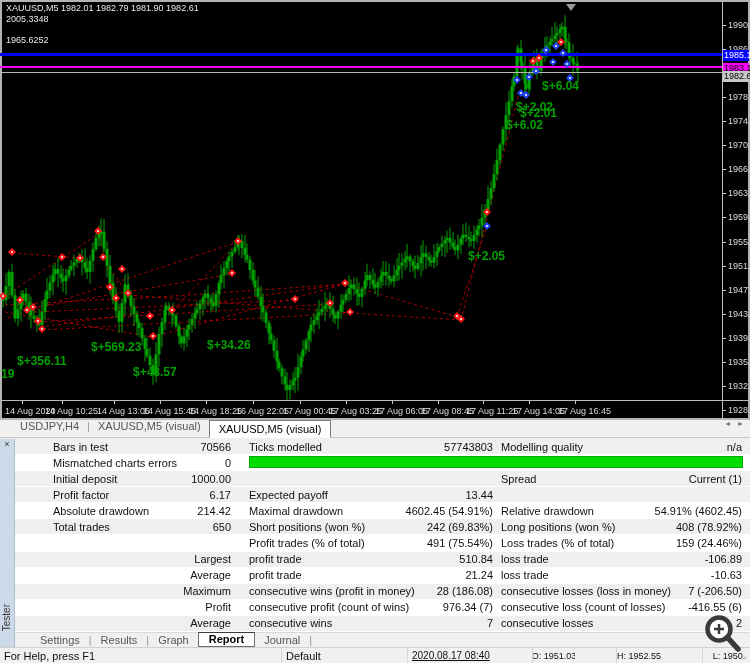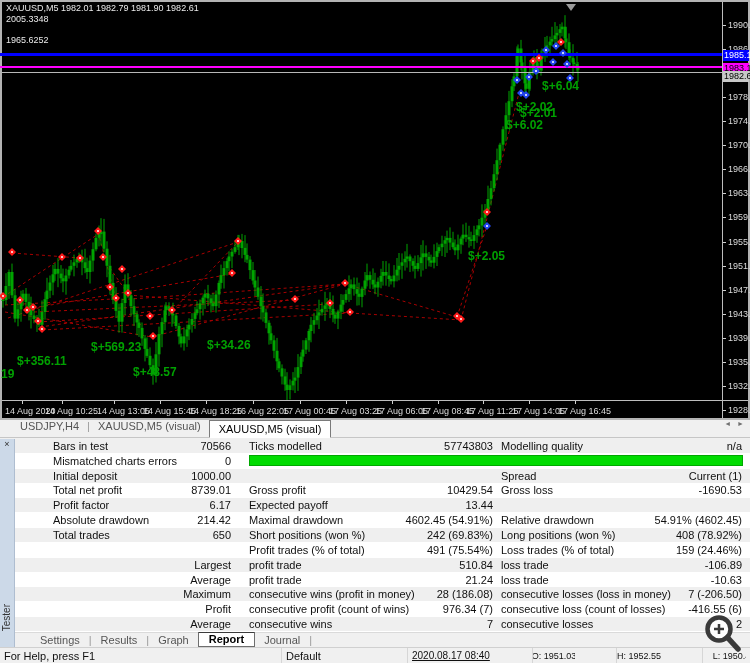--- a/index.html
+++ b/index.html
@@ -725,28 +725,20 @@
           <div class="greenbar"></div>
           <span class="c c1">Mismatched charts errors</span>
           <span class="c c2">0</span>
         </div>
         <div class="trow even">
           <span class="c c1">Initial deposit</span>
           <span class="c c2">1000.00</span>
           <span class="c c5">Spread</span>
           <span class="c c6">Current (1)</span>
         </div>
-        <div class="trow odd">
-          <span class="c c1">Total net profit</span>
-          <span class="c c2">8739.01</span>
-          <span class="c c3">Gross profit</span>
-          <span class="c c4">10429.54</span>
-          <span class="c c5">Gross loss</span>
-          <span class="c c6">-1690.53</span>
-        </div>
         <div class="trow even">
           <span class="c c1">Profit factor</span>
           <span class="c c2">6.17</span>
           <span class="c c3">Expected payoff</span>
           <span class="c c4">13.44</span>
         </div>
         <div class="trow odd">
           <span class="c c1">Absolute drawdown</span>
           <span class="c c2">214.42</span>
           <span class="c c3">Maximal drawdown</span>

